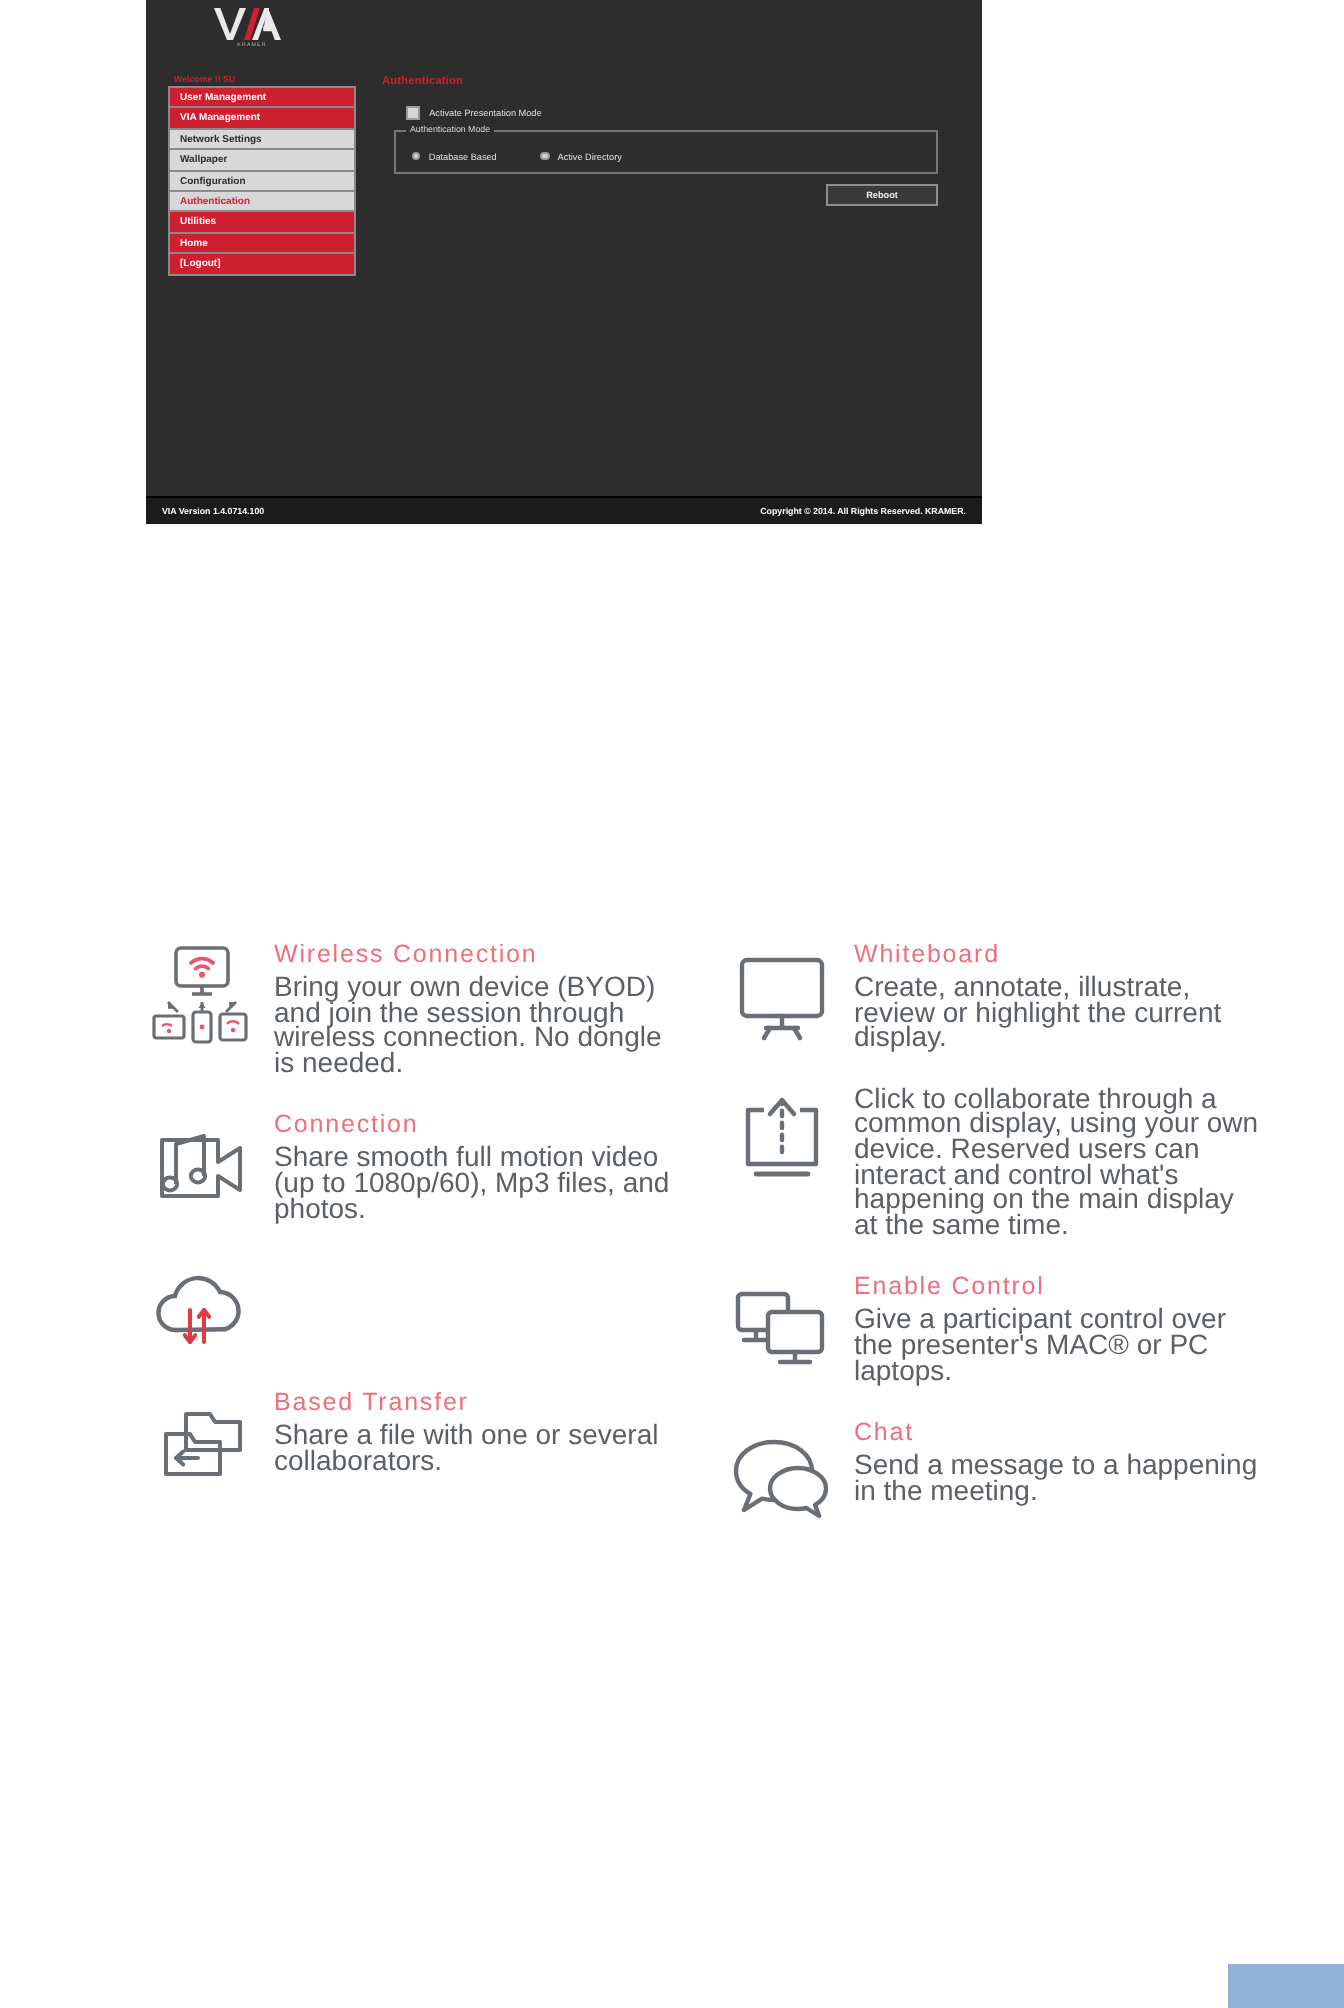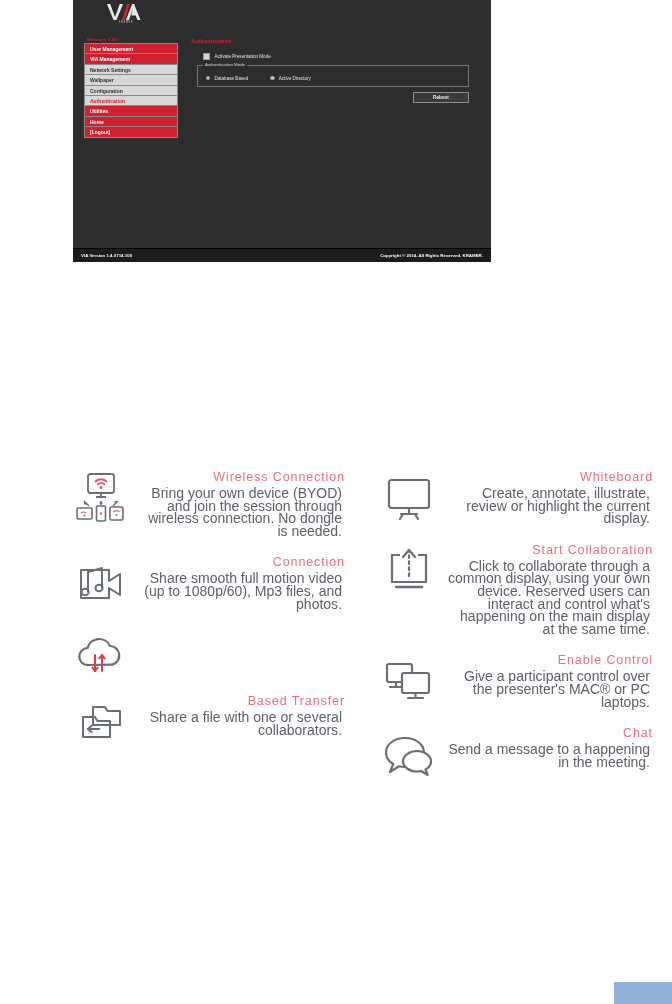--- a/index.html
+++ b/index.html
@@ -207,27 +207,26 @@
     position: absolute;
     left: 75px;
     top: 470px;
     width: 560px;
   }
   .feat-col {
     position: absolute;
     width: 270px;
   }
   .feat-col.left  { left: 0px; }
-  .feat-col.right { left: 308px; }
+  .feat-col.right { left: 290px; }
 
   .feature {
     position: relative;
     margin-bottom: 18px;
     min-height: 48px;
-    text-align: right;
   }
   .feat-icon {
     position: absolute;
     left: 0;
     top: 3px;
     width: 52px;
     height: 52px;
   }
   .feat-body {
     margin-left: 62px;
@@ -420,21 +419,20 @@
     <div class="feature">
       <div class="feat-icon">
         <svg width="52" height="52" viewBox="0 0 52 52">
           <path d="M17 9 L9 9 L9 36 L43 36 L43 9 L35 9" fill="none" stroke="#6a6e75" stroke-width="2.2" stroke-linejoin="round"></path>
           <path d="M26 30 L26 5" stroke="#6a6e75" stroke-width="2.2" stroke-linecap="round" stroke-dasharray="2.6 3.4"></path>
           <path d="M26 4 l-6 7 M26 4 l6 7" stroke="#6a6e75" stroke-width="2.2" fill="none" stroke-linecap="round" stroke-linejoin="round"></path>
           <path d="M13 41 L39 41" stroke="#6a6e75" stroke-width="2.4" stroke-linecap="round"></path>
         </svg>
       </div>
       <div class="feat-body">
-        <div class="feat-title">Start Collaboration</div>
         <div class="feat-desc">Click to collaborate through a common display, using your own device. Reserved users can interact and control what's happening on the main display at the same time.</div>
       </div>
     </div>
 
     <div class="feature">
       <div class="feat-icon">
         <svg width="52" height="52" viewBox="0 0 52 52">
           <rect x="4" y="8" width="25" height="18" rx="2" fill="none" stroke="#6a6e75" stroke-width="2.2"></rect>
           <path d="M13 26 L13 31 M7 31 L19 31" stroke="#6a6e75" stroke-width="2.2" fill="none" stroke-linecap="round"></path>
           <rect x="19" y="17" width="27" height="20" rx="2" fill="#ffffff" stroke="#6a6e75" stroke-width="2.2"></rect>

